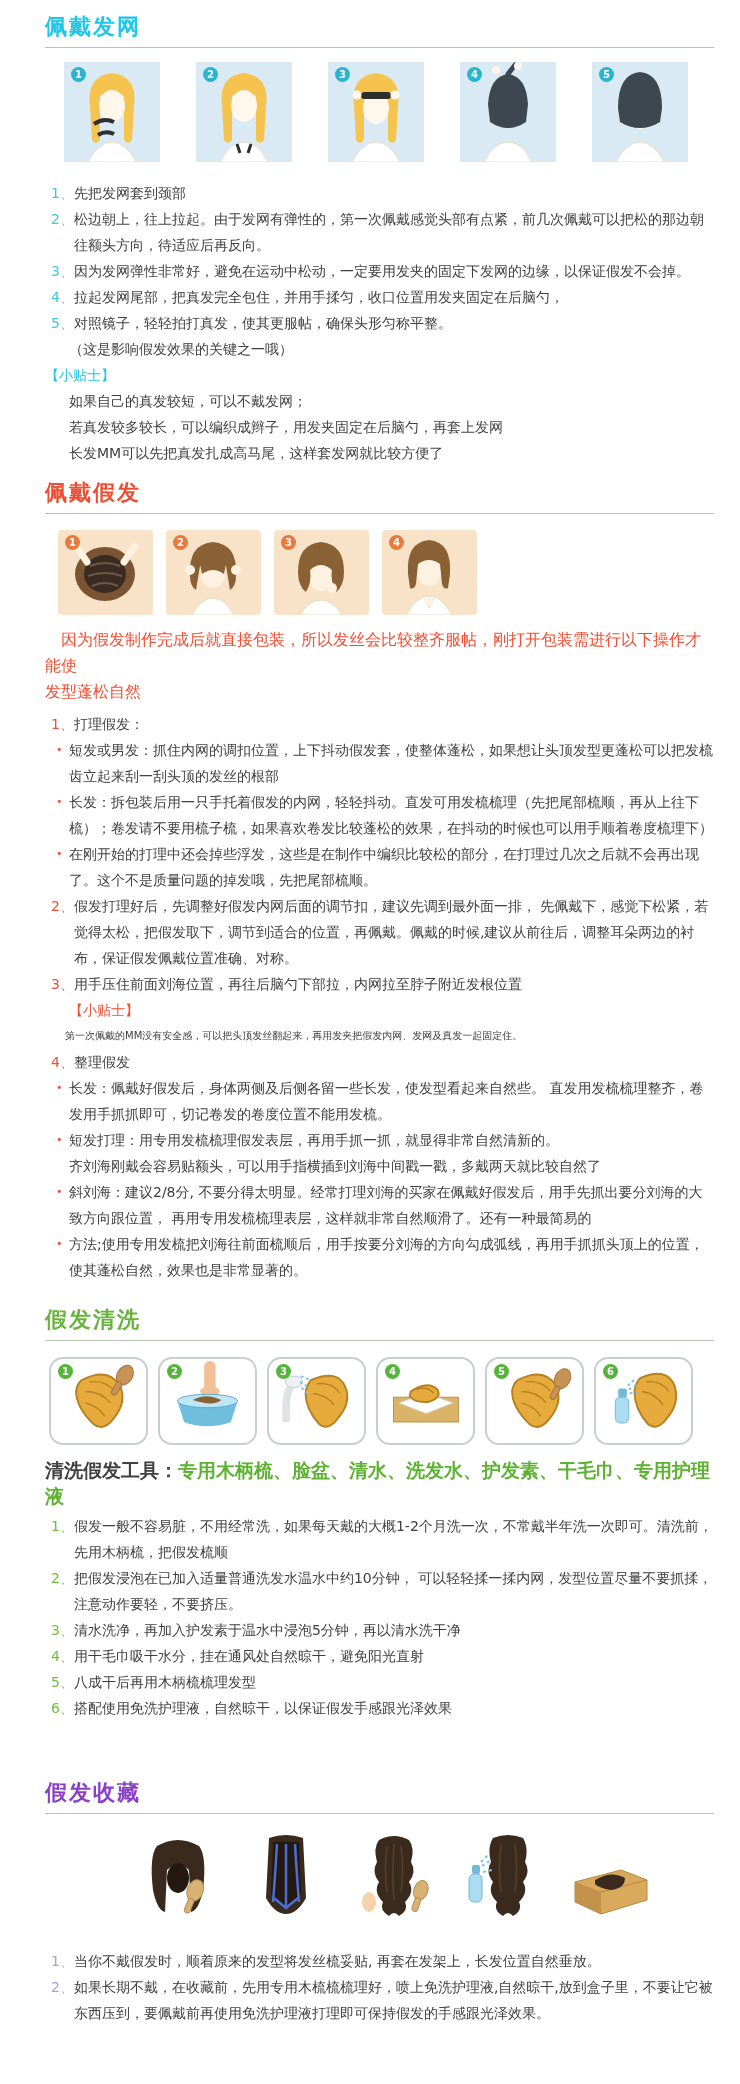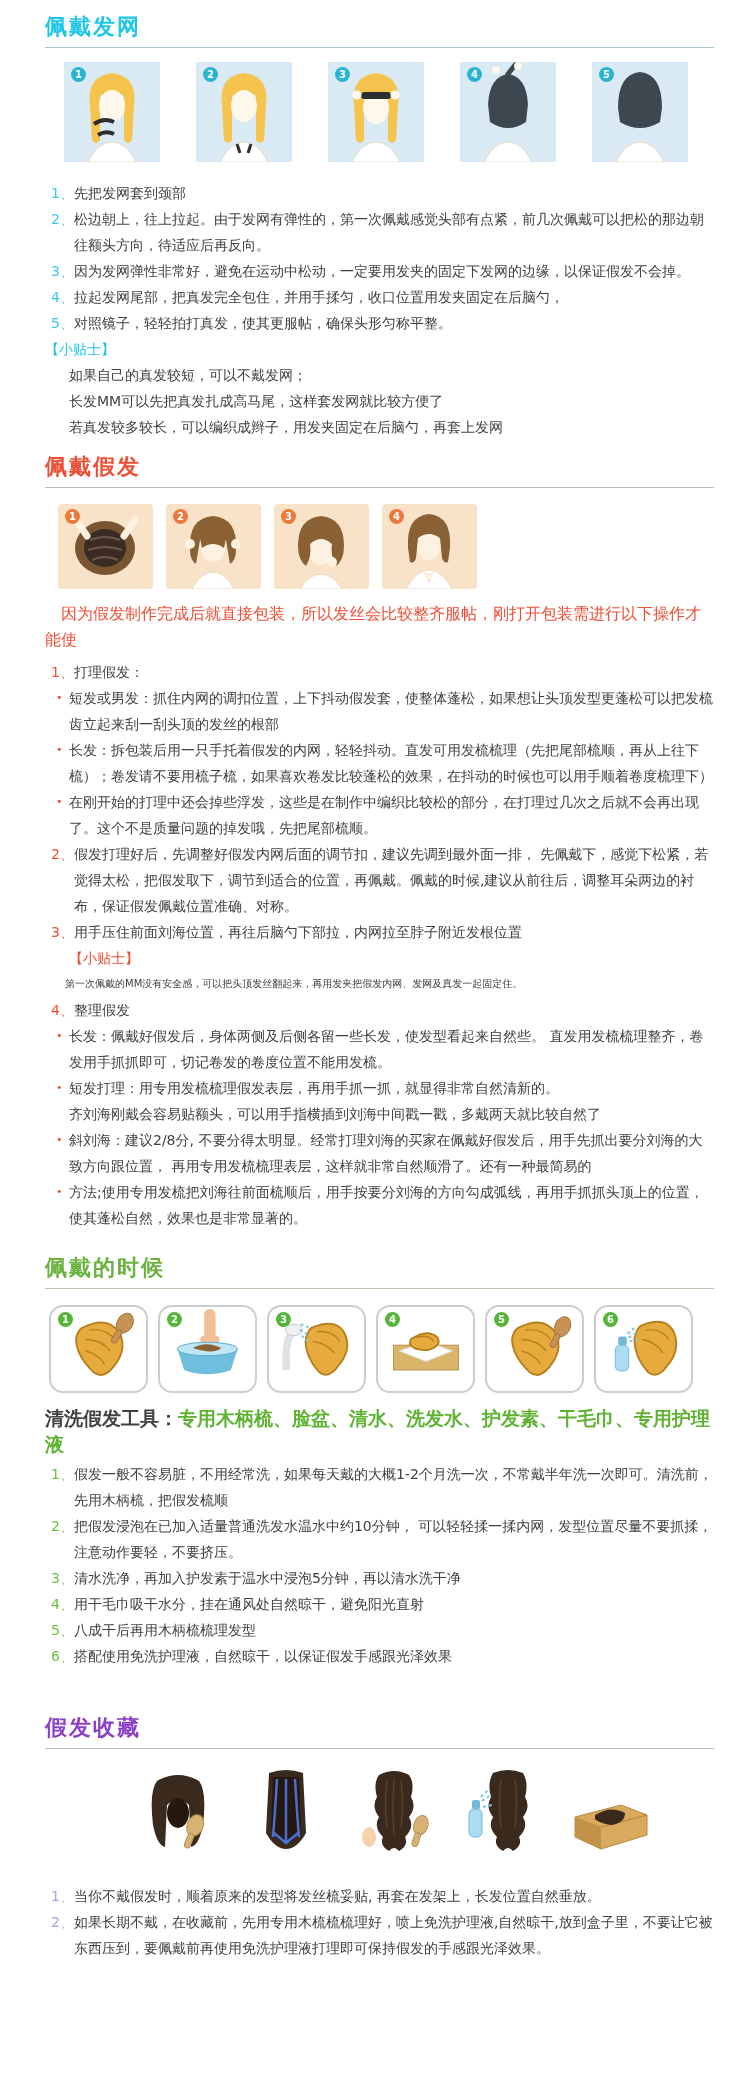--- a/index.html
+++ b/index.html
@@ -34,21 +34,21 @@
   .bullet .mk{font-size:11px;padding-left:11px;}
   .indent{padding-left:24px;font-size:14px;line-height:26px;}
   .tiptitle-cyan{color:#1fc6e8;font-size:14px;line-height:26px;}
   .tiptitle-red{color:#ee4f34;padding-left:24px;font-size:14px;line-height:26px;}
   .tippara{text-indent:2em;font-size:10px;line-height:26px;}
   .red-intro{color:#ee4f34;font-size:16px;line-height:26px;margin-top:12px;}
   .red-intro .l1{text-indent:1em;}
   .tools{font-size:19px;line-height:26px;margin-top:12px;font-weight:bold;}
   .tools .lab{color:#404040;}
   .tools .val{color:#5db231;}
-  .sp1{margin-top:14px}.sp2{margin-top:24px}.sp3{margin-top:46px}
+  .sp1{margin-top:14px}.sp2{margin-top:24px}.sp3{margin-top:59px}
 </style>
 </head>
 <body>
 
 <div>
 
   <div class="section sp1">
     <h2 class="sec-title t-cyan">佩戴发网</h2>
     <div class="rule r-cyan"></div>
 
@@ -118,24 +118,25 @@
           <span class="tx">因为发网弹性非常好，避免在运动中松动，一定要用发夹的固定下发网的边缘，以保证假发不会掉。</span>
         </div>
       <div class="row">
           <span class="mk mk-cyan">4、</span>
           <span class="tx">拉起发网尾部，把真发完全包住，并用手揉匀，收口位置用发夹固定在后脑勺，</span>
         </div>
       <div class="row">
           <span class="mk mk-cyan">5、</span>
           <span class="tx">对照镜子，轻轻拍打真发，使其更服帖，确保头形匀称平整。</span>
         </div>
+      <div class="indent">（这是影响假发效果的关键之一哦）</div>
       <div class="tiptitle-cyan">【小贴士】</div>
       <div class="indent">如果自己的真发较短，可以不戴发网；</div>
+      <div class="indent">若真发较多较长，可以编织成辫子，用发夹固定在后脑勺，再套上发网</div>
       <div class="indent">长发MM可以先把真发扎成高马尾，这样套发网就比较方便了</div>
-      <div class="indent">若真发较多较长，可以编织成辫子，用发夹固定在后脑勺，再套上发网</div>
     </div>
   </div>
 
   <div class="section sp1">
     <h2 class="sec-title t-red">佩戴假发</h2>
     <div class="rule r-red"></div>
 
     <div class="tiles tiles-wig">
       <div class="tile tile-peach">
         <span class="badge b-orange">1</span>
@@ -174,20 +175,21 @@
           <path d="M42 68 L47 78 L52 68" fill="none" stroke="#e8d9bf"></path>
           <ellipse cx="47" cy="42" rx="12" ry="14" fill="#fdf2e2"></ellipse>
           <path d="M26 44 Q24 12 47 10 Q70 12 68 44 L66 58 Q62 60 60 54 L58 34 Q47 26 36 34 L34 54 Q32 60 28 58 Z" fill="#8a6134"></path>
           <circle cx="47" cy="72" r="4" fill="#fdf2e2"></circle>
         </svg>
       </div>
     </div>
 
     <div class="red-intro">
       <div class="l1">因为假发制作完成后就直接包装，所以发丝会比较整齐服帖，刚打开包装需进行以下操作才能使</div>
+      <div>发型蓬松自然</div>
     </div>
 
     <div class="list" style="margin-top:6px">
       <div class="row">
           <span class="mk mk-red">1、</span>
           <span class="tx">打理假发：</span>
         </div>
       <div class="row bullet">
           <span class="mk mk-red">•</span>
           <span class="tx">短发或男发：抓住内网的调扣位置，上下抖动假发套，使整体蓬松，如果想让头顶发型更蓬松可以把发梳齿立起来刮一刮头顶的发丝的根部</span>
@@ -228,21 +230,21 @@
           <span class="tx">斜刘海：建议2/8分, 不要分得太明显。经常打理刘海的买家在佩戴好假发后，用手先抓出要分刘海的大致方向跟位置， 再用专用发梳梳理表层，这样就非常自然顺滑了。还有一种最简易的</span>
         </div>
       <div class="row bullet">
           <span class="mk mk-red">•</span>
           <span class="tx">方法;使用专用发梳把刘海往前面梳顺后，用手按要分刘海的方向勾成弧线，再用手抓抓头顶上的位置，使其蓬松自然，效果也是非常显著的。</span>
         </div>
     </div>
   </div>
 
   <div class="section sp2">
-    <h2 class="sec-title t-green">佩戴的时候</h2>
+    <h2 class="sec-title t-green">假发清洗</h2>
     <div class="rule r-green"></div>
 
     <div class="tiles tiles-wash">
       <div class="tile tile-wash">
         <span class="badge b-green">1</span>
         <svg class="illus" viewBox="0 0 99 88">
           <path d="M32 22 Q60 8 72 28 Q80 46 64 64 Q54 76 44 68 Q26 50 26 34 Q27 26 32 22 Z" fill="#e6ab3c" stroke="#b5801f" stroke-width="2"></path>
           <path d="M40 24 Q58 22 66 34 M36 34 Q52 34 62 46 M36 46 Q50 50 56 60" stroke="#b5801f" stroke-width="1.5" fill="none"></path>
           <g transform="rotate(32 74 22)">
               <ellipse cx="74" cy="16" rx="8" ry="11" fill="#c99255" stroke="#a3753e"></ellipse>

